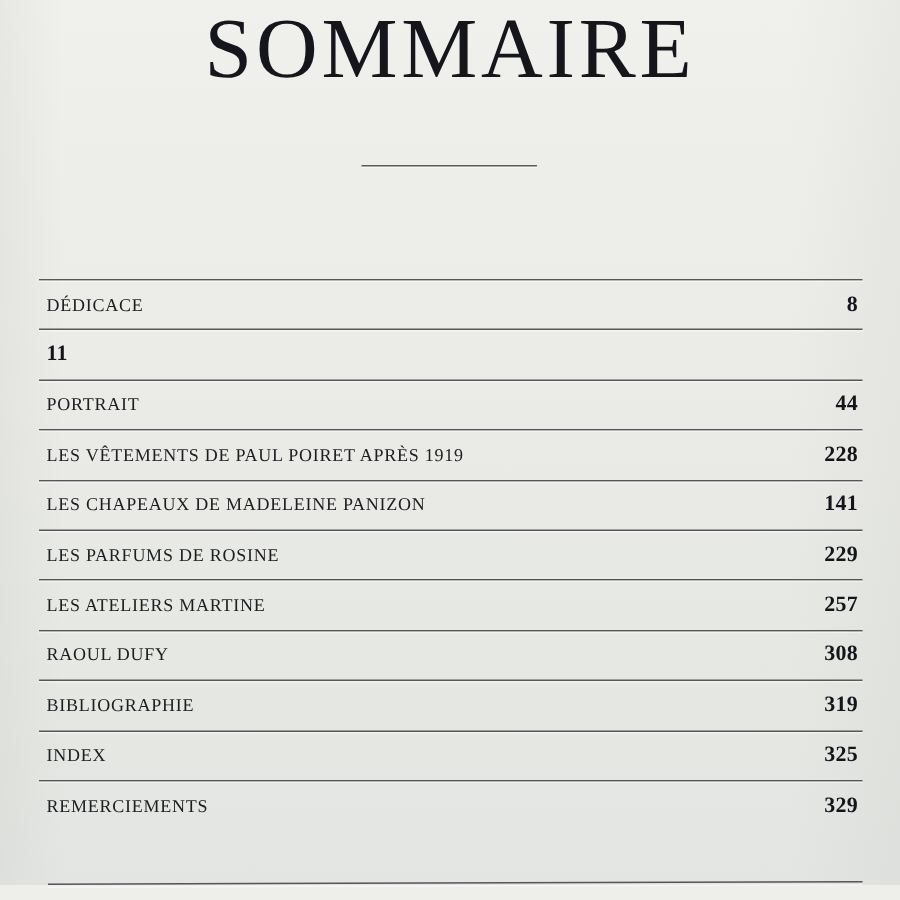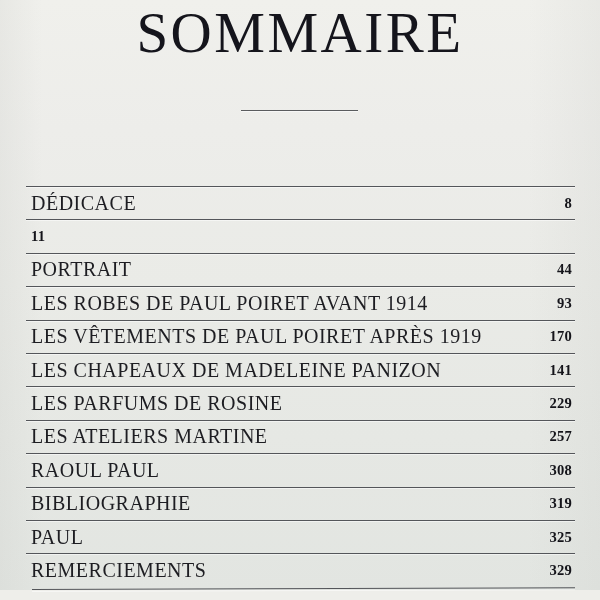--- a/index.html
+++ b/index.html
@@ -100,21 +100,21 @@
     left: 5px;
     right: 1px;
     top: 0;
     bottom: 0;
     display: flex;
     align-items: center;
     justify-content: space-between;
   }
 
   .toc-label {
-    font-size: 20px;
+    font-size: 12px;
     letter-spacing: 0.5px;
     color: #1d1d22;
     white-space: nowrap;
   }
 
   .toc-page {
     font-size: 14.6px;
     letter-spacing: 0.2px;
     color: #14141a;
     font-weight: 700;
@@ -164,28 +164,22 @@
         </div>
       </div>
       <div class="toc-row">
         <div class="row-inner">
           <span class="toc-label">PORTRAIT</span>
           <span class="toc-page">44</span>
         </div>
       </div>
       <div class="toc-row">
         <div class="row-inner">
-          <span class="toc-label">LES ROBES DE PAUL POIRET AVANT 1914</span>
-          <span class="toc-page">93</span>
-        </div>
-      </div>
-      <div class="toc-row">
-        <div class="row-inner">
           <span class="toc-label">LES VÊTEMENTS DE PAUL POIRET APRÈS 1919</span>
-          <span class="toc-page">170</span>
+          <span class="toc-page">228</span>
         </div>
       </div>
       <div class="toc-row">
         <div class="row-inner">
           <span class="toc-label">LES CHAPEAUX DE MADELEINE PANIZON</span>
           <span class="toc-page">141</span>
         </div>
       </div>
       <div class="toc-row">
         <div class="row-inner">
@@ -194,33 +188,33 @@
         </div>
       </div>
       <div class="toc-row">
         <div class="row-inner">
           <span class="toc-label">LES ATELIERS MARTINE</span>
           <span class="toc-page">257</span>
         </div>
       </div>
       <div class="toc-row">
         <div class="row-inner">
-          <span class="toc-label">RAOUL PAUL</span>
+          <span class="toc-label">RAOUL DUFY</span>
           <span class="toc-page">308</span>
         </div>
       </div>
       <div class="toc-row">
         <div class="row-inner">
           <span class="toc-label">BIBLIOGRAPHIE</span>
           <span class="toc-page">319</span>
         </div>
       </div>
       <div class="toc-row">
         <div class="row-inner">
-          <span class="toc-label">PAUL</span>
+          <span class="toc-label">INDEX</span>
           <span class="toc-page">325</span>
         </div>
       </div>
       <div class="toc-row">
         <div class="row-inner">
           <span class="toc-label">REMERCIEMENTS</span>
           <span class="toc-page">329</span>
         </div>
       </div>
     </div>

